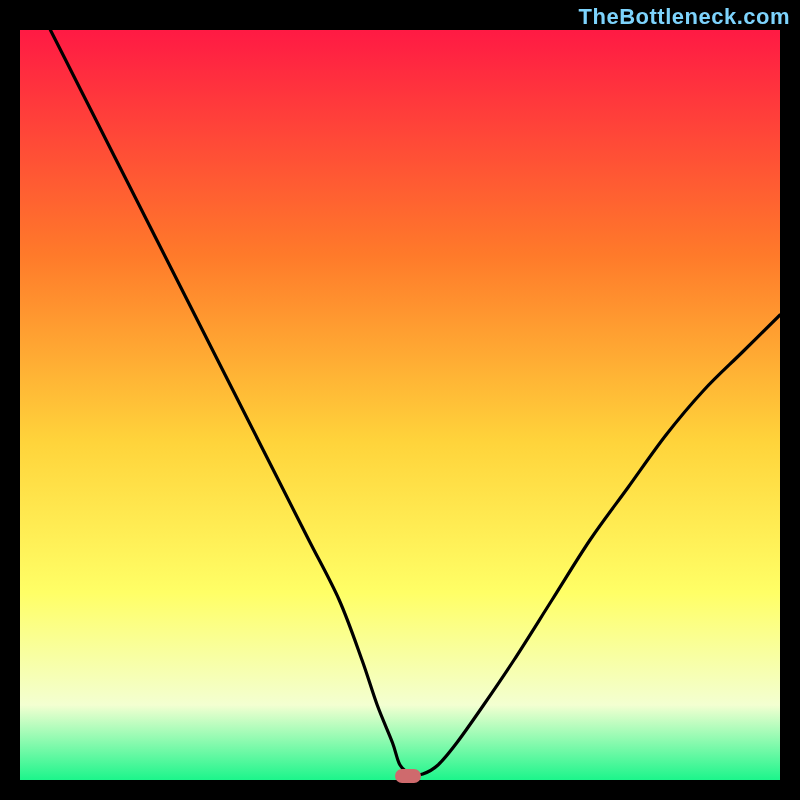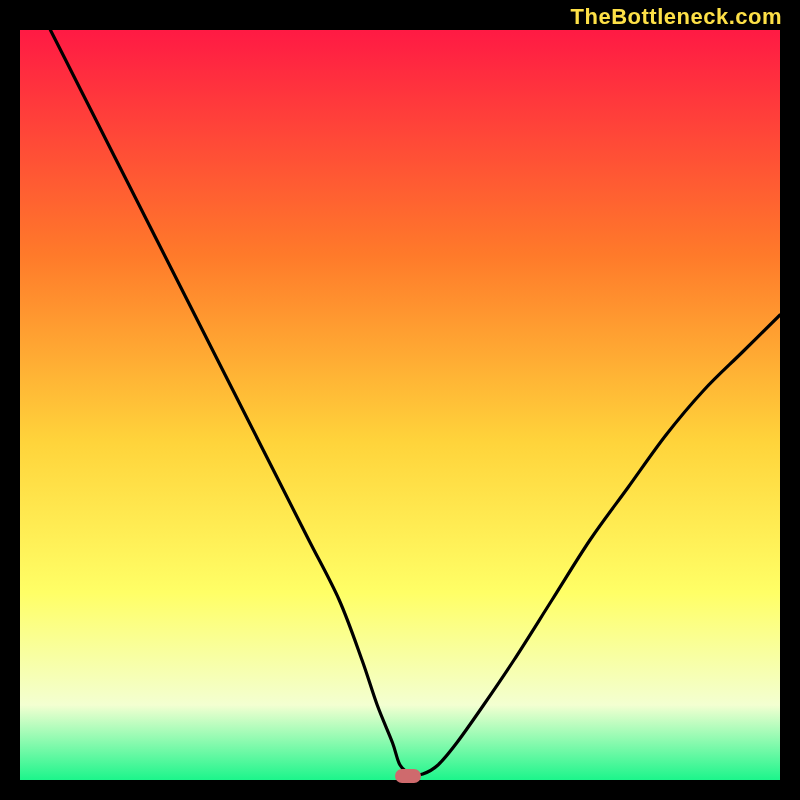--- a/index.html
+++ b/index.html
@@ -13,22 +13,22 @@
   }
   .frame {
     position: relative;
     width: 800px;
     height: 800px;
     background: #000;
   }
   .attribution {
     position: absolute;
     top: 4px;
-    right: 18px;
-    color: #fde047;
+    right: 10px;
+    color: #7dd3fc;
     font-size: 22px;
     font-weight: bold;
     letter-spacing: 0.5px;
     z-index: 5;
   }
   .plot {
     position: absolute;
     left: 20px;
     top: 30px;
     width: 760px;

